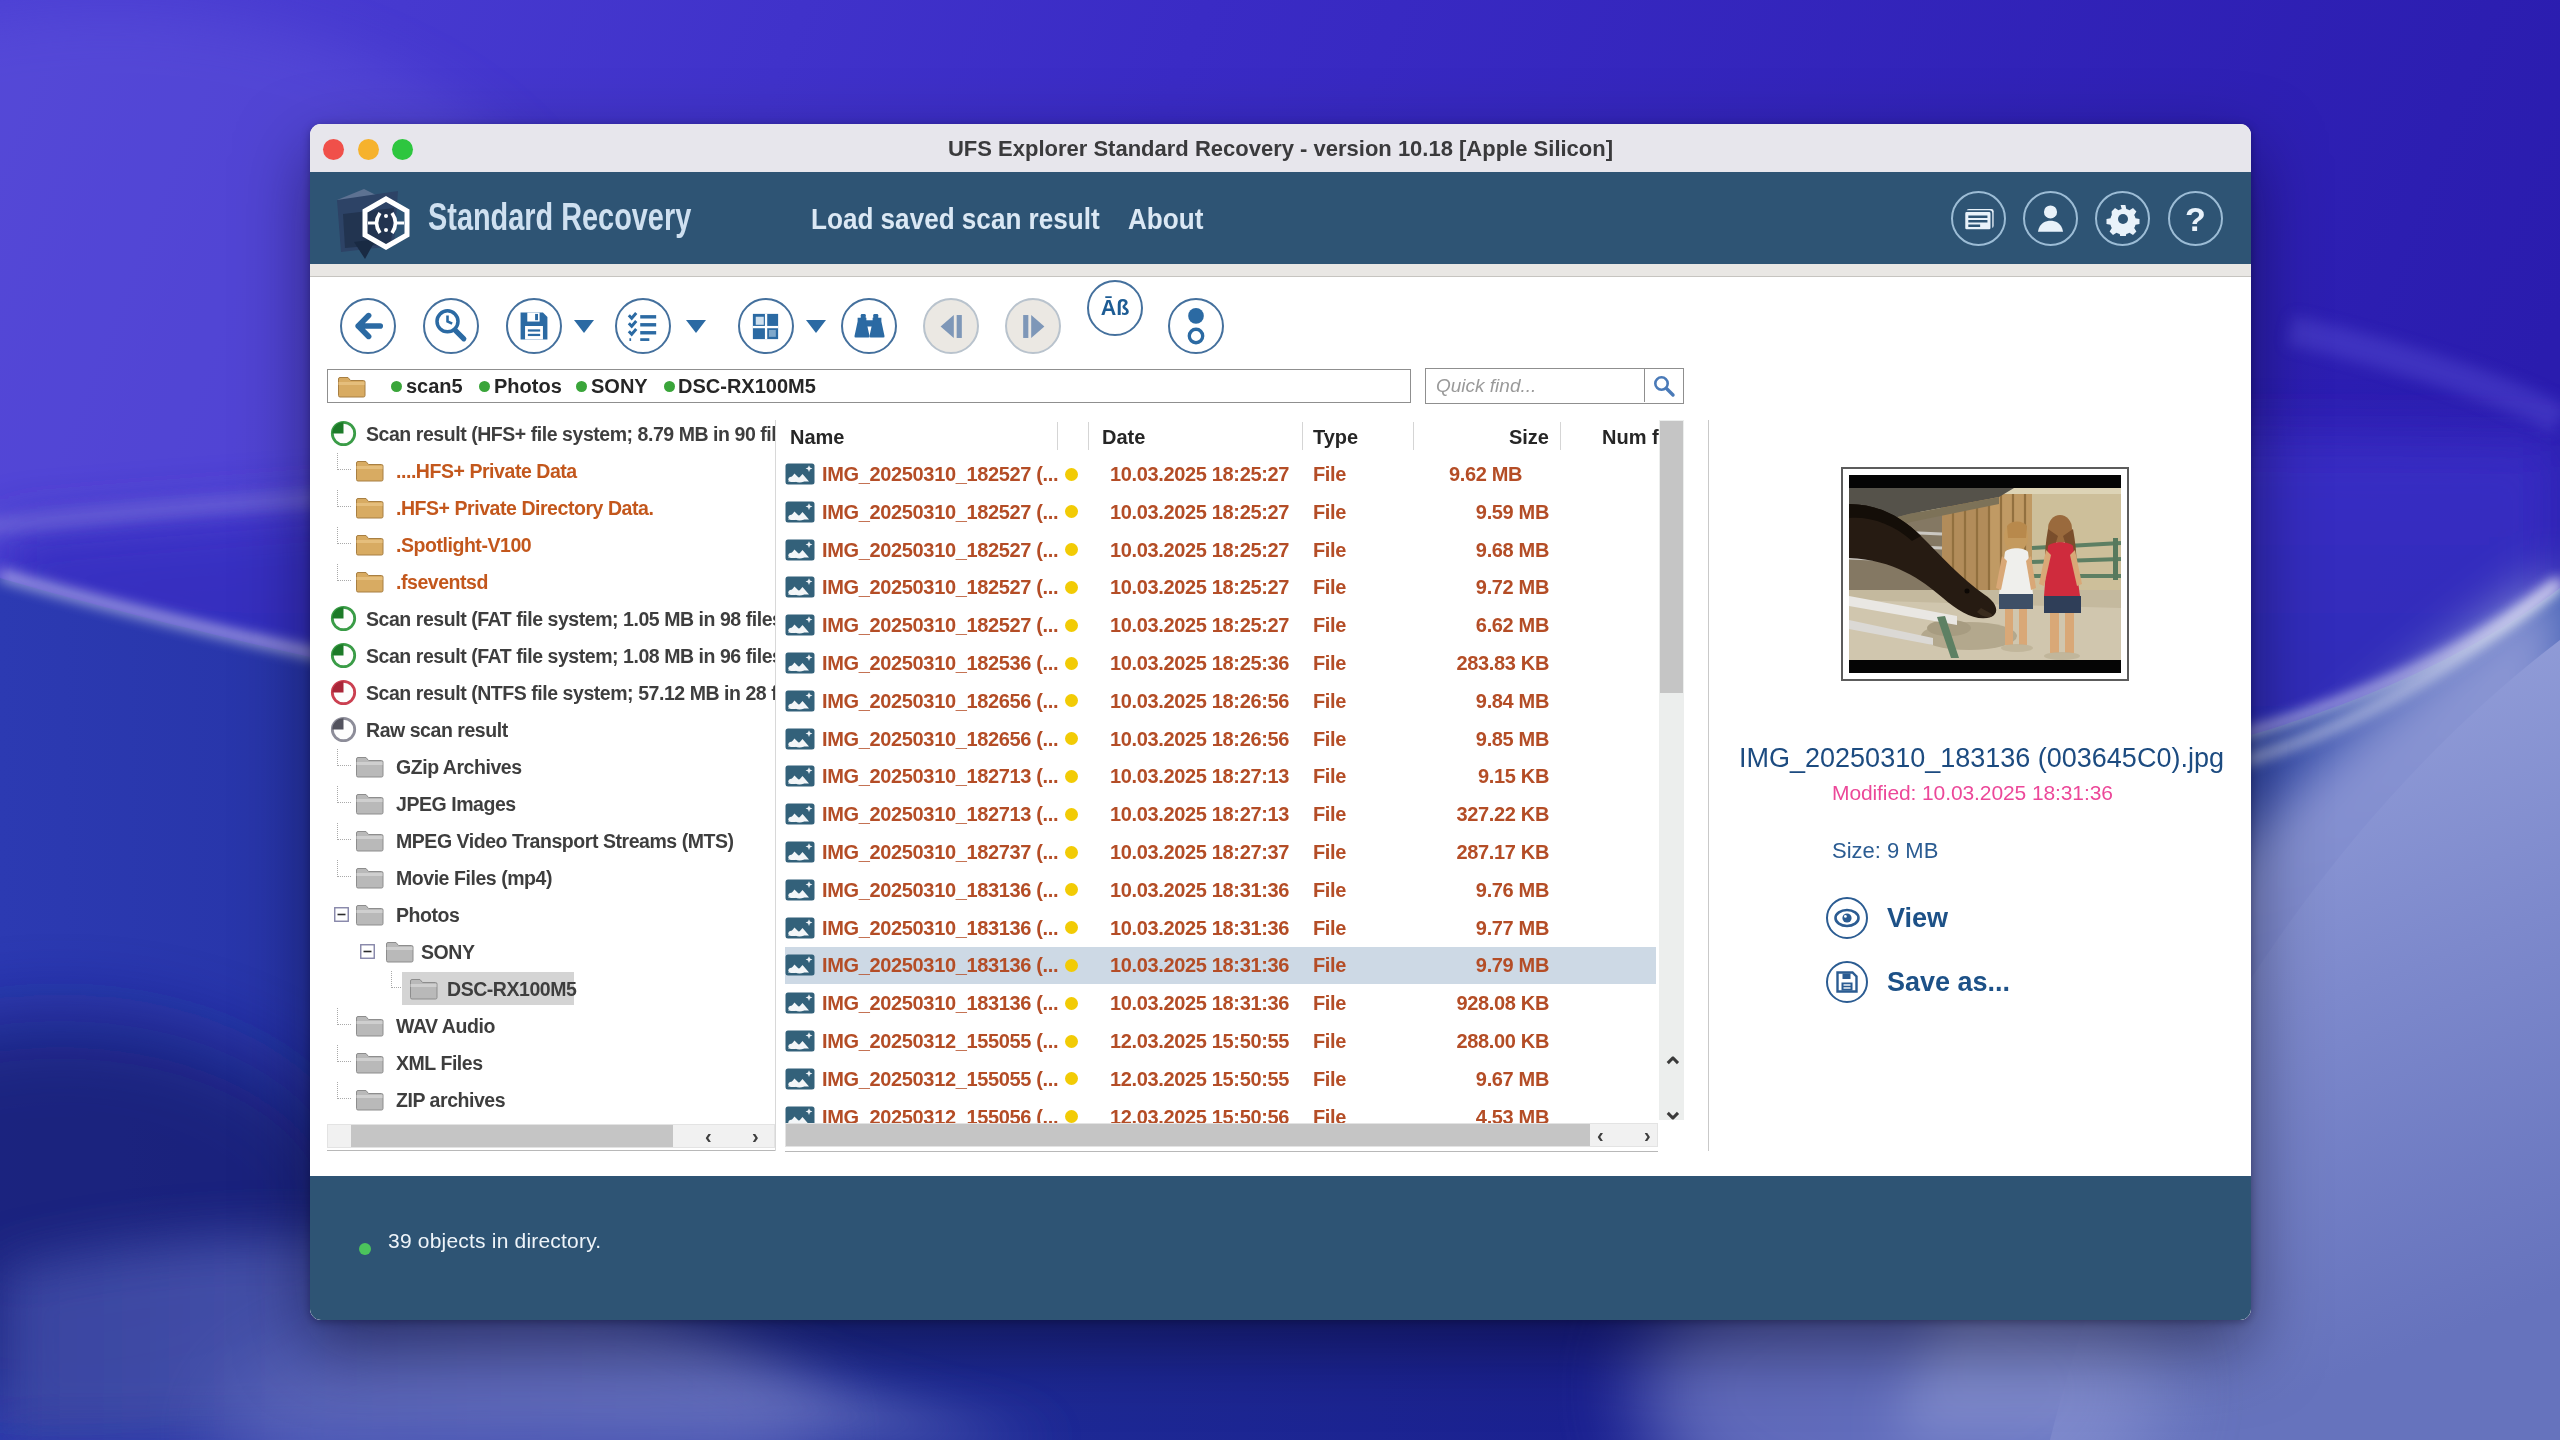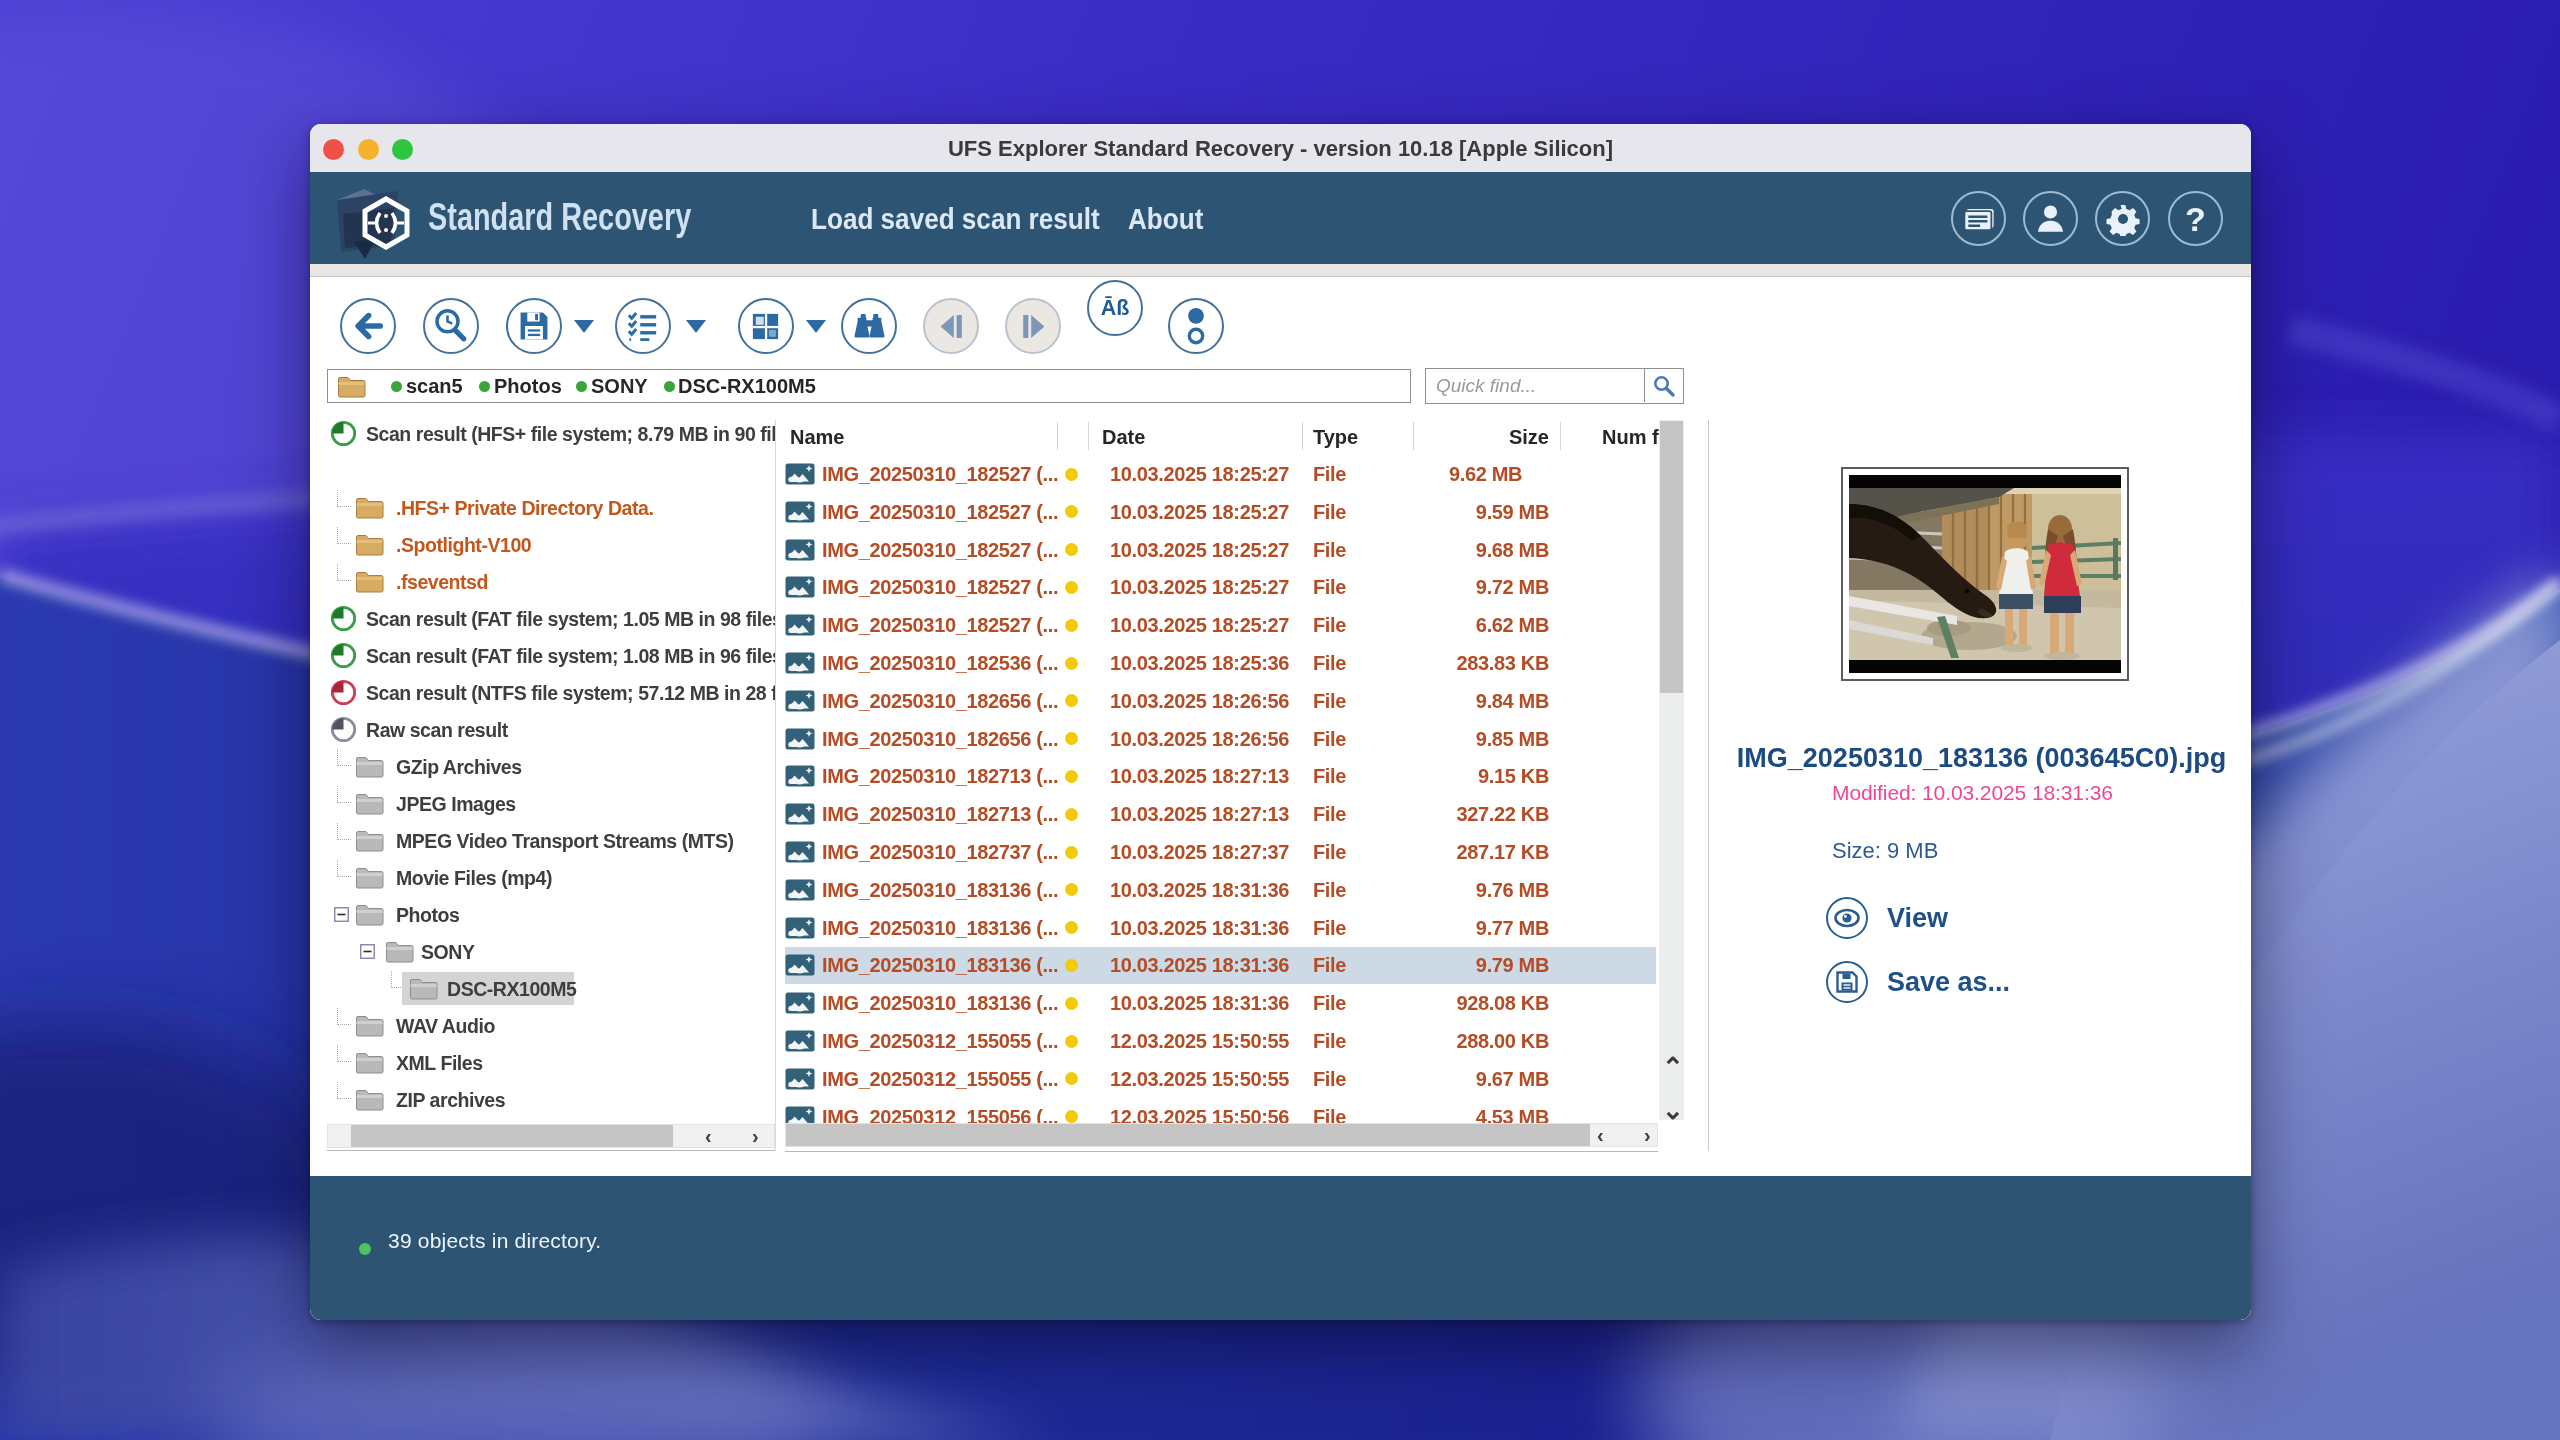--- a/index.html
+++ b/index.html
@@ -36,21 +36,21 @@
 .fr svg{position:absolute;left:0;top:8px}
 .flh{position:absolute;font-size:20px;font-weight:700;color:#262626}
 .vline{position:absolute;width:1px;background:#c9c9c9}
 .hline{position:absolute;height:1px;background:#b8b8b8}
 .sbtrack{position:absolute;background:#f1f1f1;border:1px solid #e3e3e3}
 .sbthumb{position:absolute;background:#c5c5c5}
 .sbarrow{position:absolute;font-size:20px;font-weight:700;color:#3f3f3f;line-height:20px}
 #rpanel{position:absolute;left:1402px;top:296px;width:539px;height:740px}
 #pv{position:absolute;left:129px;top:47px;width:288px;height:214px;border:2px solid #5c5c5c;background:#fff;padding:6px}
 #pvb{width:100%;height:100%;background:#050505;position:relative}
-#fname{position:absolute;left:0;top:323px;width:100%;text-align:center;font-size:27px;font-weight:700;color:#1c4b80}
+#fname{position:absolute;left:0;top:323px;width:100%;text-align:center;font-size:27px;font-weight:400;color:#1c4b80}
 #fmod{position:absolute;left:120px;top:361px;font-size:21px;color:#ec4899;letter-spacing:-0.1px}
 #fsize{position:absolute;left:120px;top:418px;font-size:22px;color:#2b5c92}
 .act{position:absolute;left:114px;width:42px;height:42px;border:2.5px solid #2b5c92;border-radius:50%;display:flex;align-items:center;justify-content:center}
 .actlbl{position:absolute;left:175px;font-size:27px;font-weight:700;color:#1d5187}
 #status{position:absolute;left:0;top:1052px;width:100%;height:144px;background:#2e5474;border-radius:0 0 11px 11px}
 #status .dot{position:absolute;left:49px;top:67px;width:12px;height:12px;border-radius:50%;background:#4cc45c}
 #status .txt{position:absolute;left:78px;top:53px;font-size:21px;color:#eef4f9;letter-spacing:.2px}
 </style></head><body>
 <svg id="bg" width="2560" height="1440" viewBox="0 0 2560 1440">
 <defs>
@@ -261,20 +261,28 @@
         </svg>
       </div>
     </div>
 <div class="tr" style="top:291px">
       <svg style="left:3px;top:5px" width="27" height="27" viewBox="0 0 27 27">
         <circle cx="13.5" cy="13.5" r="11.2" fill="#fdfdfd" stroke="#3a9c47" stroke-width="2.8"></circle>
         <path d="M13.5,13.5 L13.5,2.3 A11.2,11.2 0 0 0 2.3,13.5 Z" fill="#1c7a28"></path>
       </svg>
       <span class="lbl" style="left:39px">Scan result (HFS+ file system; 8.79 MB in 90 files</span>
     </div>
+<div class="tr" style="top:328px">
+      <div class="conn" style="left:10px;top:-1px;width:14px;height:19px"></div>
+      <svg style="left:28px;top:7px" width="29" height="23" viewBox="0 0 29 23">
+        <path d="M1.5,4 a1.5,1.5 0 0 1 1.5,-1.5 h8 l2.5,3 h13 a1.5,1.5 0 0 1 1.5,1.5 v13.5 a1.5,1.5 0 0 1 -1.5,1.5 h-23.5 a1.5,1.5 0 0 1 -1.5,-1.5 Z" fill="#d8ab62" stroke="#a87f42" stroke-width="1"></path>
+        <path d="M1.5,7 h26 v3 h-26 z" fill="#e7c080" opacity="0.9"></path>
+      </svg>
+      <span class="lbl o" style="left:69px">....HFS+ Private Data</span>
+    </div>
 <div class="tr" style="top:365px">
       <div class="conn" style="left:10px;top:-1px;width:14px;height:19px"></div>
       <svg style="left:28px;top:7px" width="29" height="23" viewBox="0 0 29 23">
         <path d="M1.5,4 a1.5,1.5 0 0 1 1.5,-1.5 h8 l2.5,3 h13 a1.5,1.5 0 0 1 1.5,1.5 v13.5 a1.5,1.5 0 0 1 -1.5,1.5 h-23.5 a1.5,1.5 0 0 1 -1.5,-1.5 Z" fill="#d8ab62" stroke="#a87f42" stroke-width="1"></path>
         <path d="M1.5,7 h26 v3 h-26 z" fill="#e7c080" opacity="0.9"></path>
       </svg>
       <span class="lbl o" style="left:69px">.HFS+ Private Directory Data.</span>
     </div>
 <div class="tr" style="top:402px">
       <div class="conn" style="left:10px;top:-1px;width:14px;height:19px"></div>

